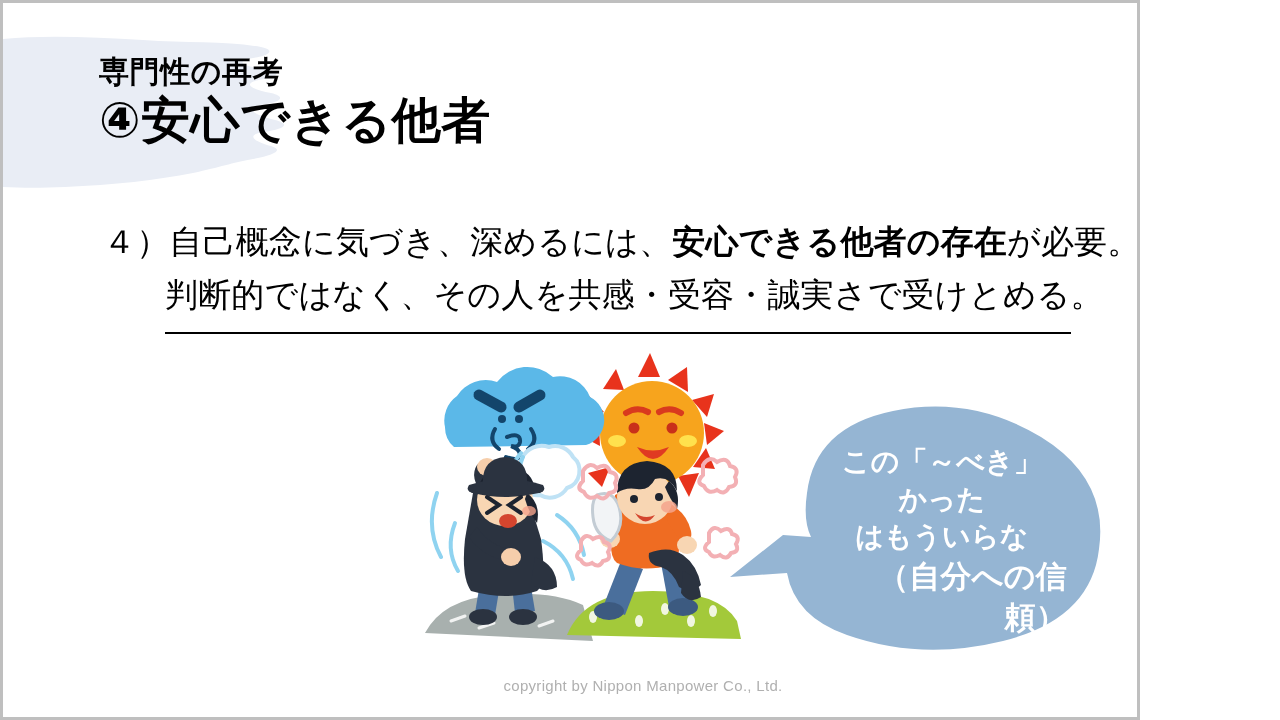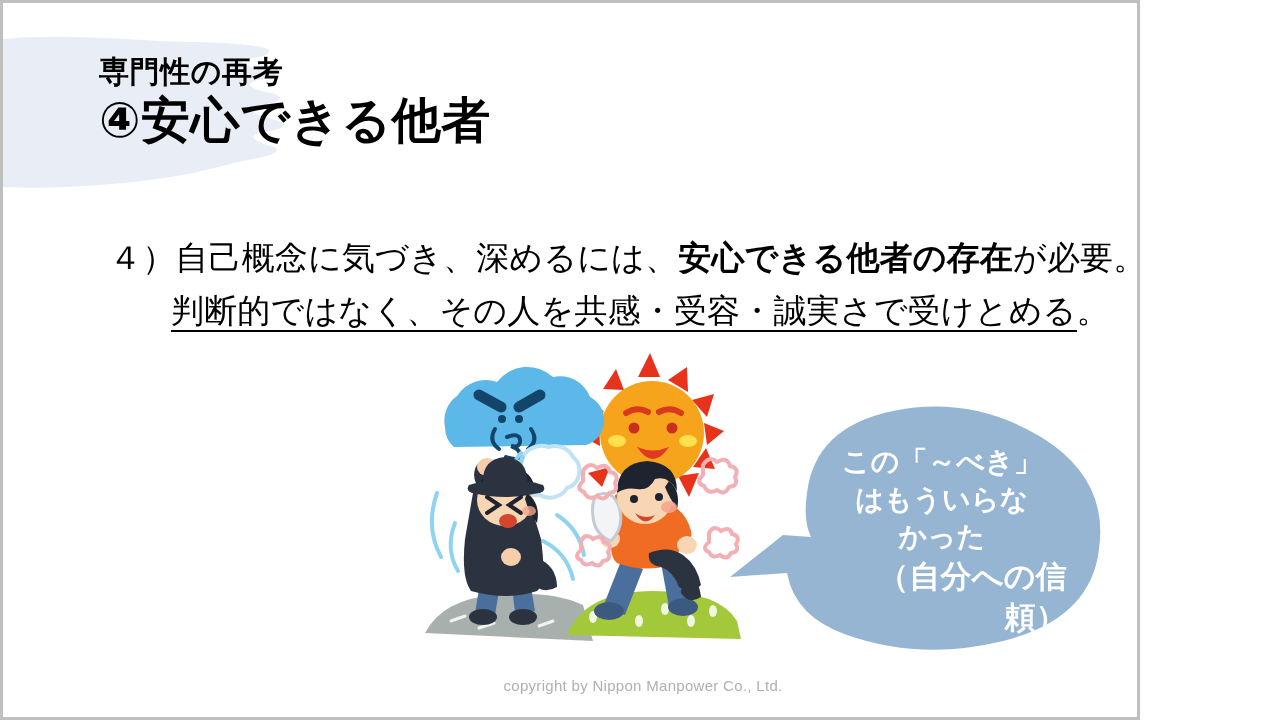--- a/index.html
+++ b/index.html
@@ -55,41 +55,40 @@
     font-weight: bold;
     color: #000000;
     letter-spacing: 0.01em;
     line-height: 1.2;
     white-space: nowrap;
   }
 
   
   .body-block {
     position: absolute;
-    left: 106px;
+    left: 100px;
     top: 212px;
     width: 1090px;
-    margin-top: 16px;
   }
   .body-line {
     font-size: 33px;
     color: #000000;
     line-height: 1.62;
     letter-spacing: 0.005em;
     white-space: nowrap;
   }
   .body-line .bold {
     font-weight: bold;
   }
   .body-line.indented {
     padding-left: 62px;
   }
   .underlined {
     border-bottom: 2.5px solid #000000;
-    padding-bottom: 1px;
+    padding-bottom: 19px;
   }
 
   
   .illustration {
     position: absolute;
     left: 404px;
     top: 342px;
     width: 340px;
     height: 312px;
   }
@@ -353,21 +352,21 @@
                q8,44 60,62
                q74,26 156,6
                q88,-22 96,-92
                q10,-70 -58,-112
                q-70,-42 -148,-26
                q-78,16 -86,82
                q-4,28 4,44 Z" fill="#95b5d3"></path>
     </svg>
     <div class="bubble-text">
       <div>この「～べき」</div>
+      <div>かった</div>
       <div>はもういらな</div>
-      <div>かった</div>
       <div class="small">（自分への信頼）</div>
     </div>
   </div>
 
   <div class="footer">copyright by Nippon Manpower Co., Ltd.</div>
 
 </div>
 
 </body></html>

